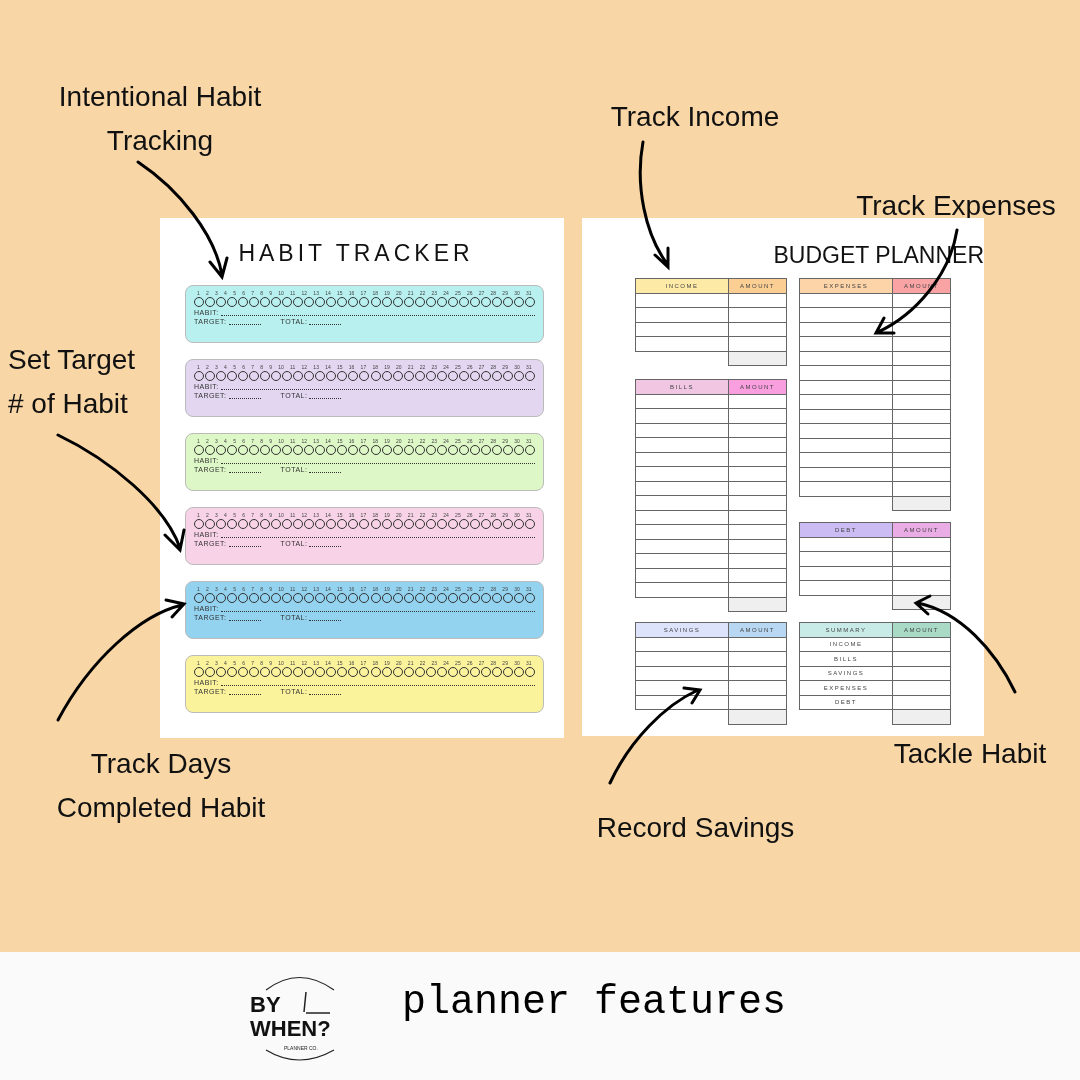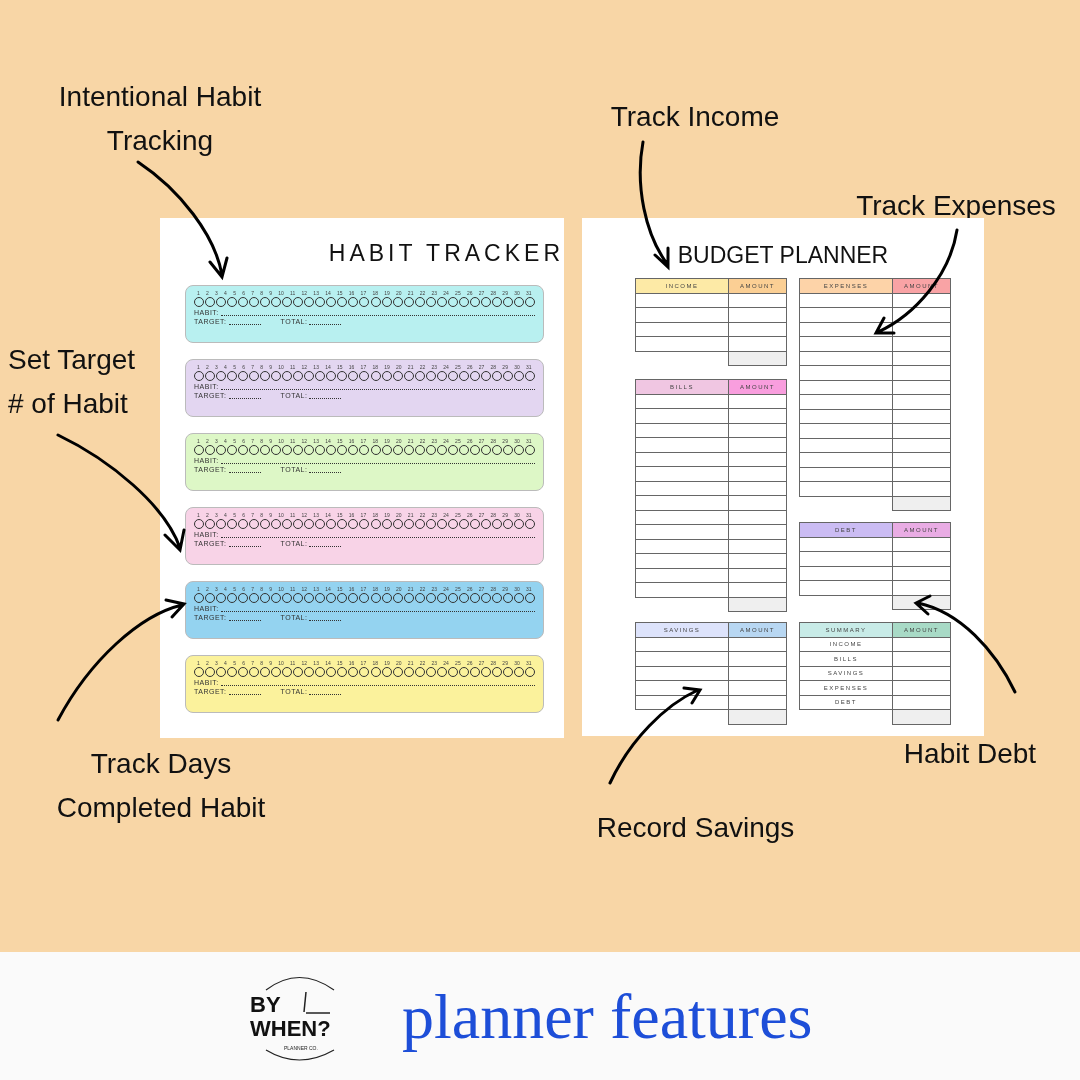--- a/index.html
+++ b/index.html
@@ -1,46 +1,46 @@
 <!DOCTYPE html>
 <html><head>
 <meta charset="utf-8">
 <style>
 *{box-sizing:border-box;margin:0;padding:0}
 body{width:1080px;height:1080px;overflow:hidden;background:#f8d6a6;font-family:"Liberation Sans",sans-serif;position:relative}
 .label{position:absolute;font-size:28px;color:#111;text-align:center;line-height:44px}
 .page{position:absolute;background:#fff}
-.ht-title{position:absolute;left:0;right:0;top:22px;text-align:right;font-size:23px;letter-spacing:4px;color:#111}
+.ht-title{position:absolute;left:0;right:12px;top:22px;text-align:center;font-size:23px;letter-spacing:4px;color:#111}
 .strip{position:absolute;left:25px;width:359px;height:58px;border-radius:8px;border:1px solid #bbb;padding:4px 8px}
 .nums{display:flex;justify-content:space-between;font-size:5px;color:#444;padding:0 3px}
 .circles{display:flex;justify-content:space-between;margin-top:1px}
 .circ{width:10px;height:10px;border:1px solid #333;border-radius:50%}
 .hl{font-size:7px;color:#333;margin-top:2px;display:flex;align-items:flex-end;letter-spacing:.5px}
 .dots{flex:1;border-bottom:1px dotted #333;height:6px;margin-left:2px}
 .sdots{width:32px;border-bottom:1px dotted #333;height:6px;margin-left:2px;margin-right:20px}
-.bp-title{position:absolute;left:0;right:0;top:24px;text-align:center;font-size:23px;color:#111}
+.bp-title{position:absolute;left:0;right:0;top:24px;text-align:right;font-size:23px;color:#111}
 table{position:absolute;border-collapse:collapse;font-size:6px;letter-spacing:1.5px;color:#444}
 td{border:1px solid #666;height:14.5px;text-align:center}
 td.c1{width:93px}td.c2{width:58px}
 tr.foot td.blank{border:none}
 tr.foot td.tot{background:#efefef}
 .footer{position:absolute;left:0;top:952px;width:1080px;height:128px;background:#fafafa}
 .logo{position:absolute;left:244px;top:970px;width:110px;height:95px}
-.ftitle{position:absolute;left:402px;top:980px;font-family:Liberation Serif, serif;font-size:64px;color:#1d4ed8}
+.ftitle{position:absolute;left:402px;top:980px;font-family:Liberation Mono, monospace;font-size:40px;color:#000000}
 svg.arrows{position:absolute;left:0;top:0}
 </style>
 </head>
 <body>
 
 <div class="label" style="left:30px;top:75px;width:260px"><span>Intentional Habit Tracking</span></div>
 <div class="label" style="left:8px;top:338px;width:150px;text-align:left"><span>Set Target # of Habit</span></div>
 <div class="label" style="left:26px;top:742px;width:270px"><span>Track Days Completed Habit</span></div>
 <div class="label" style="left:580px;top:95px;width:230px"><span>Track Income</span></div>
 <div class="label" style="left:836px;top:184px;width:240px"><span>Track Expenses</span></div>
-<div class="label" style="left:870px;top:732px;width:200px"><span>Habit Debt</span></div>
+<div class="label" style="left:870px;top:732px;width:200px"><span>Tackle Habit</span></div>
 <div class="label" style="left:573px;top:806px;width:245px"><span>Record Savings</span></div>
 
 <div class="page" style="left:160px;top:218px;width:404px;height:520px">
   <div class="ht-title">HABIT TRACKER</div>
   <div id="strips">
       <div class="strip" style="top: 67px; background: rgb(184, 240, 240);">
         <div class="nums">
           <span>1</span>
           <span>2</span>
           <span>3</span>

